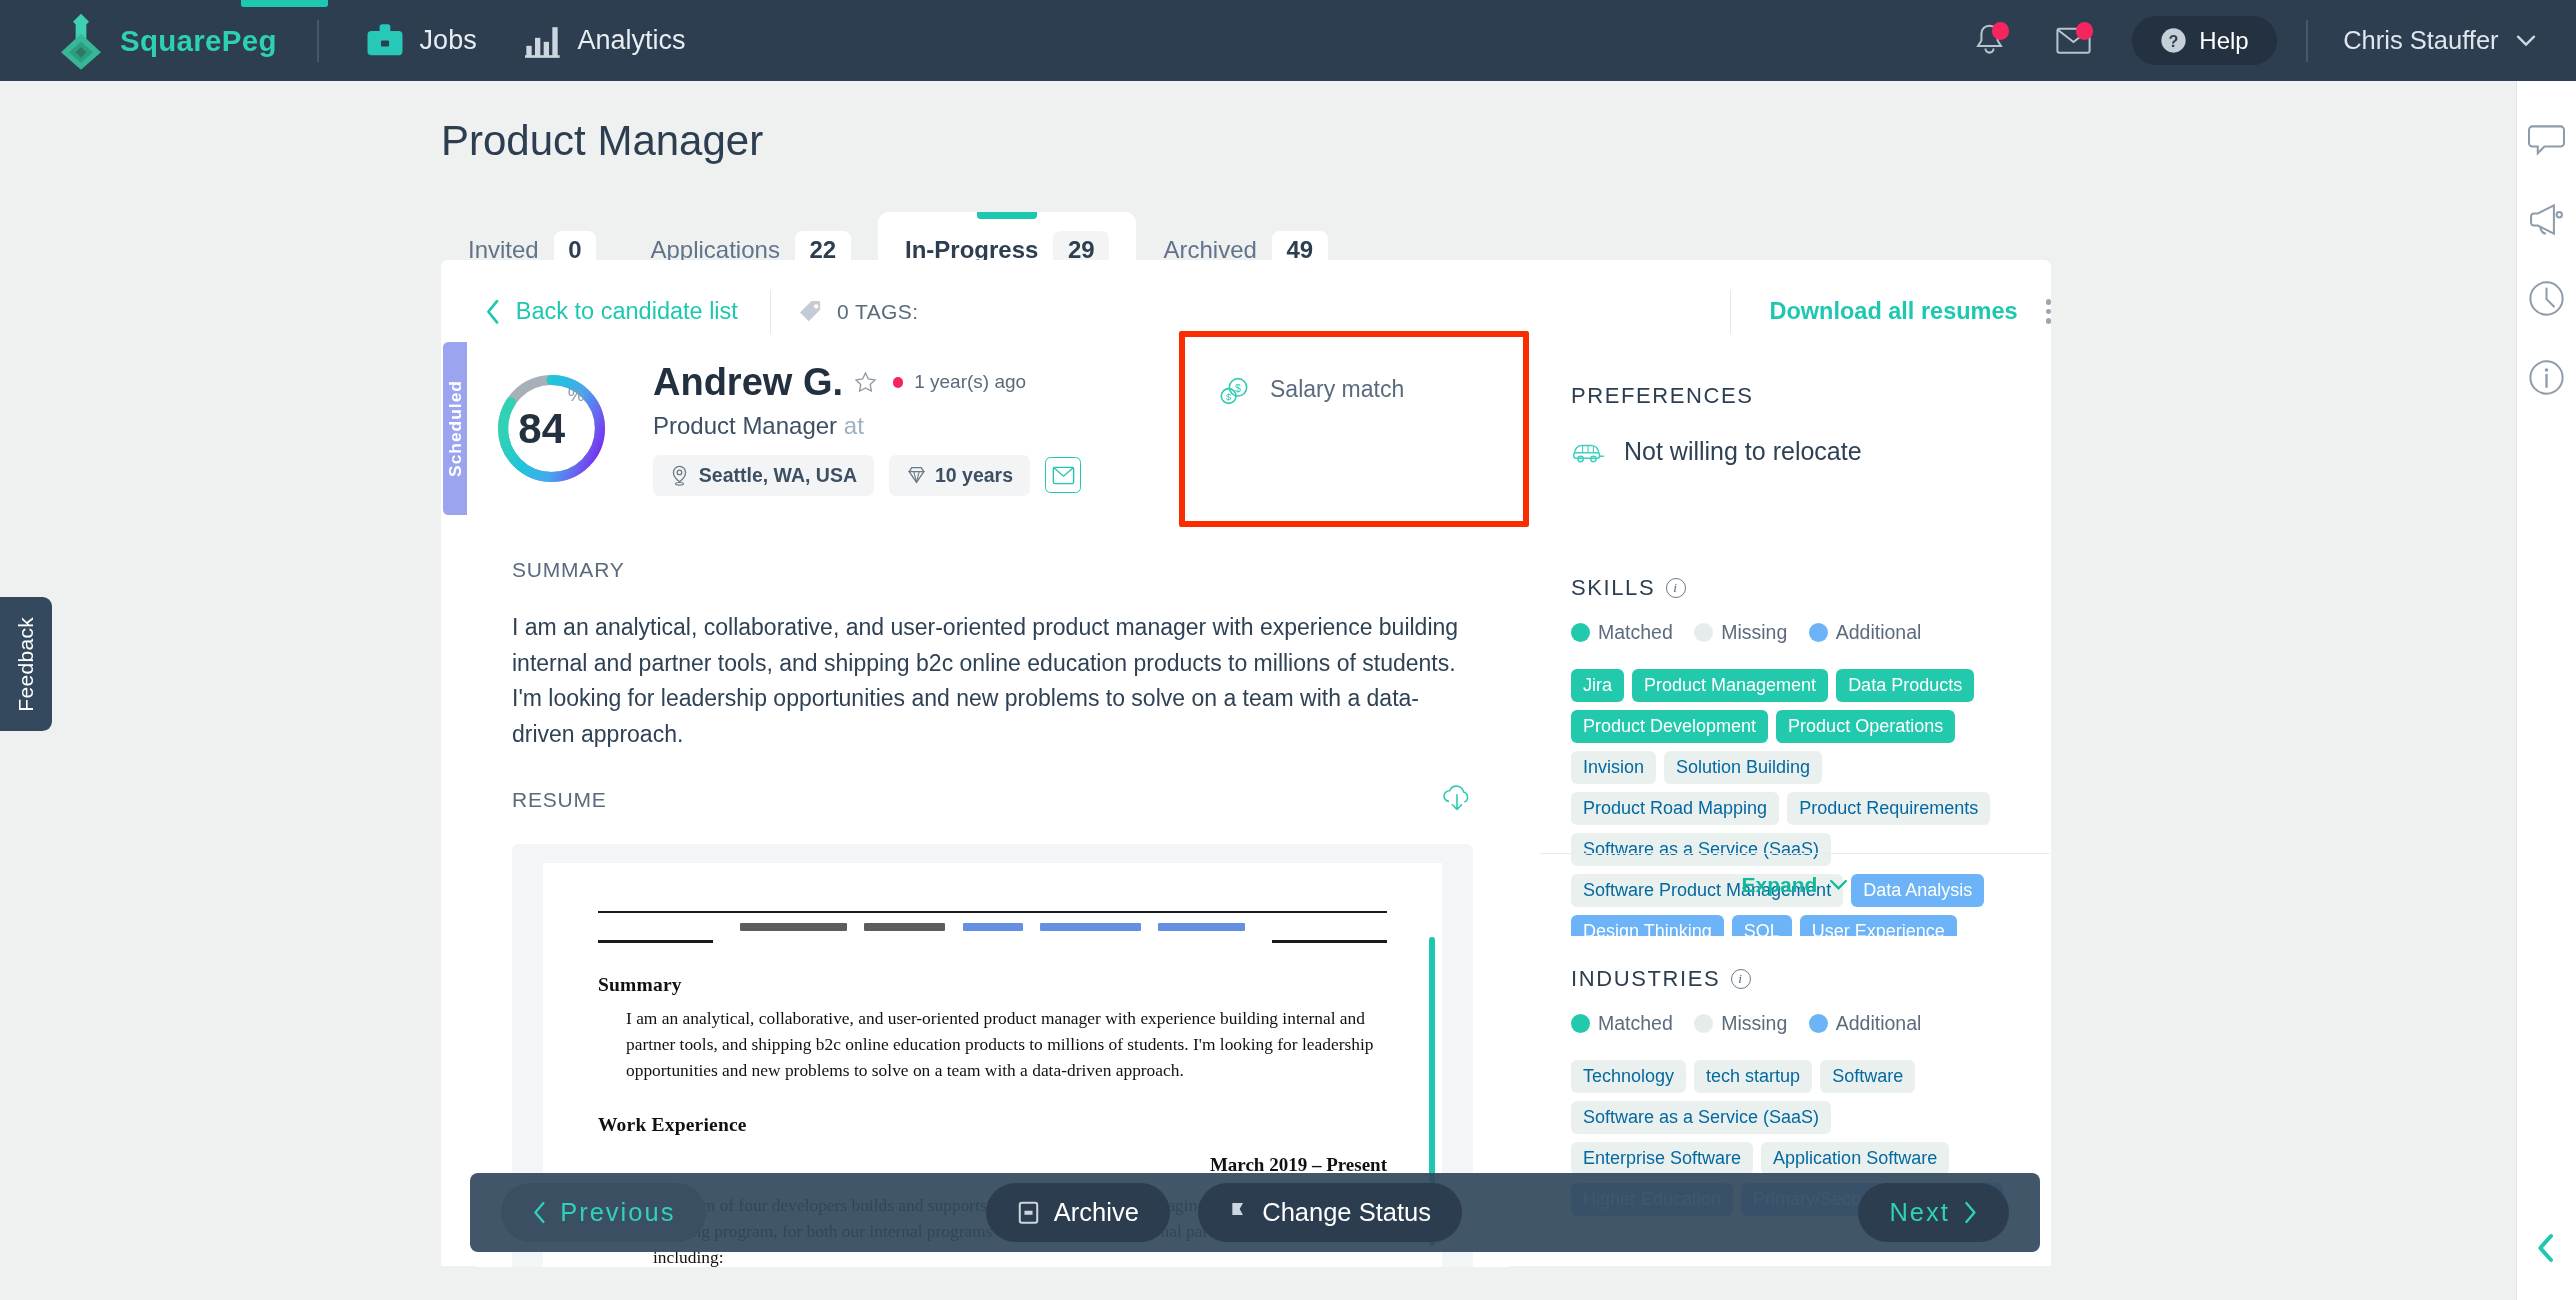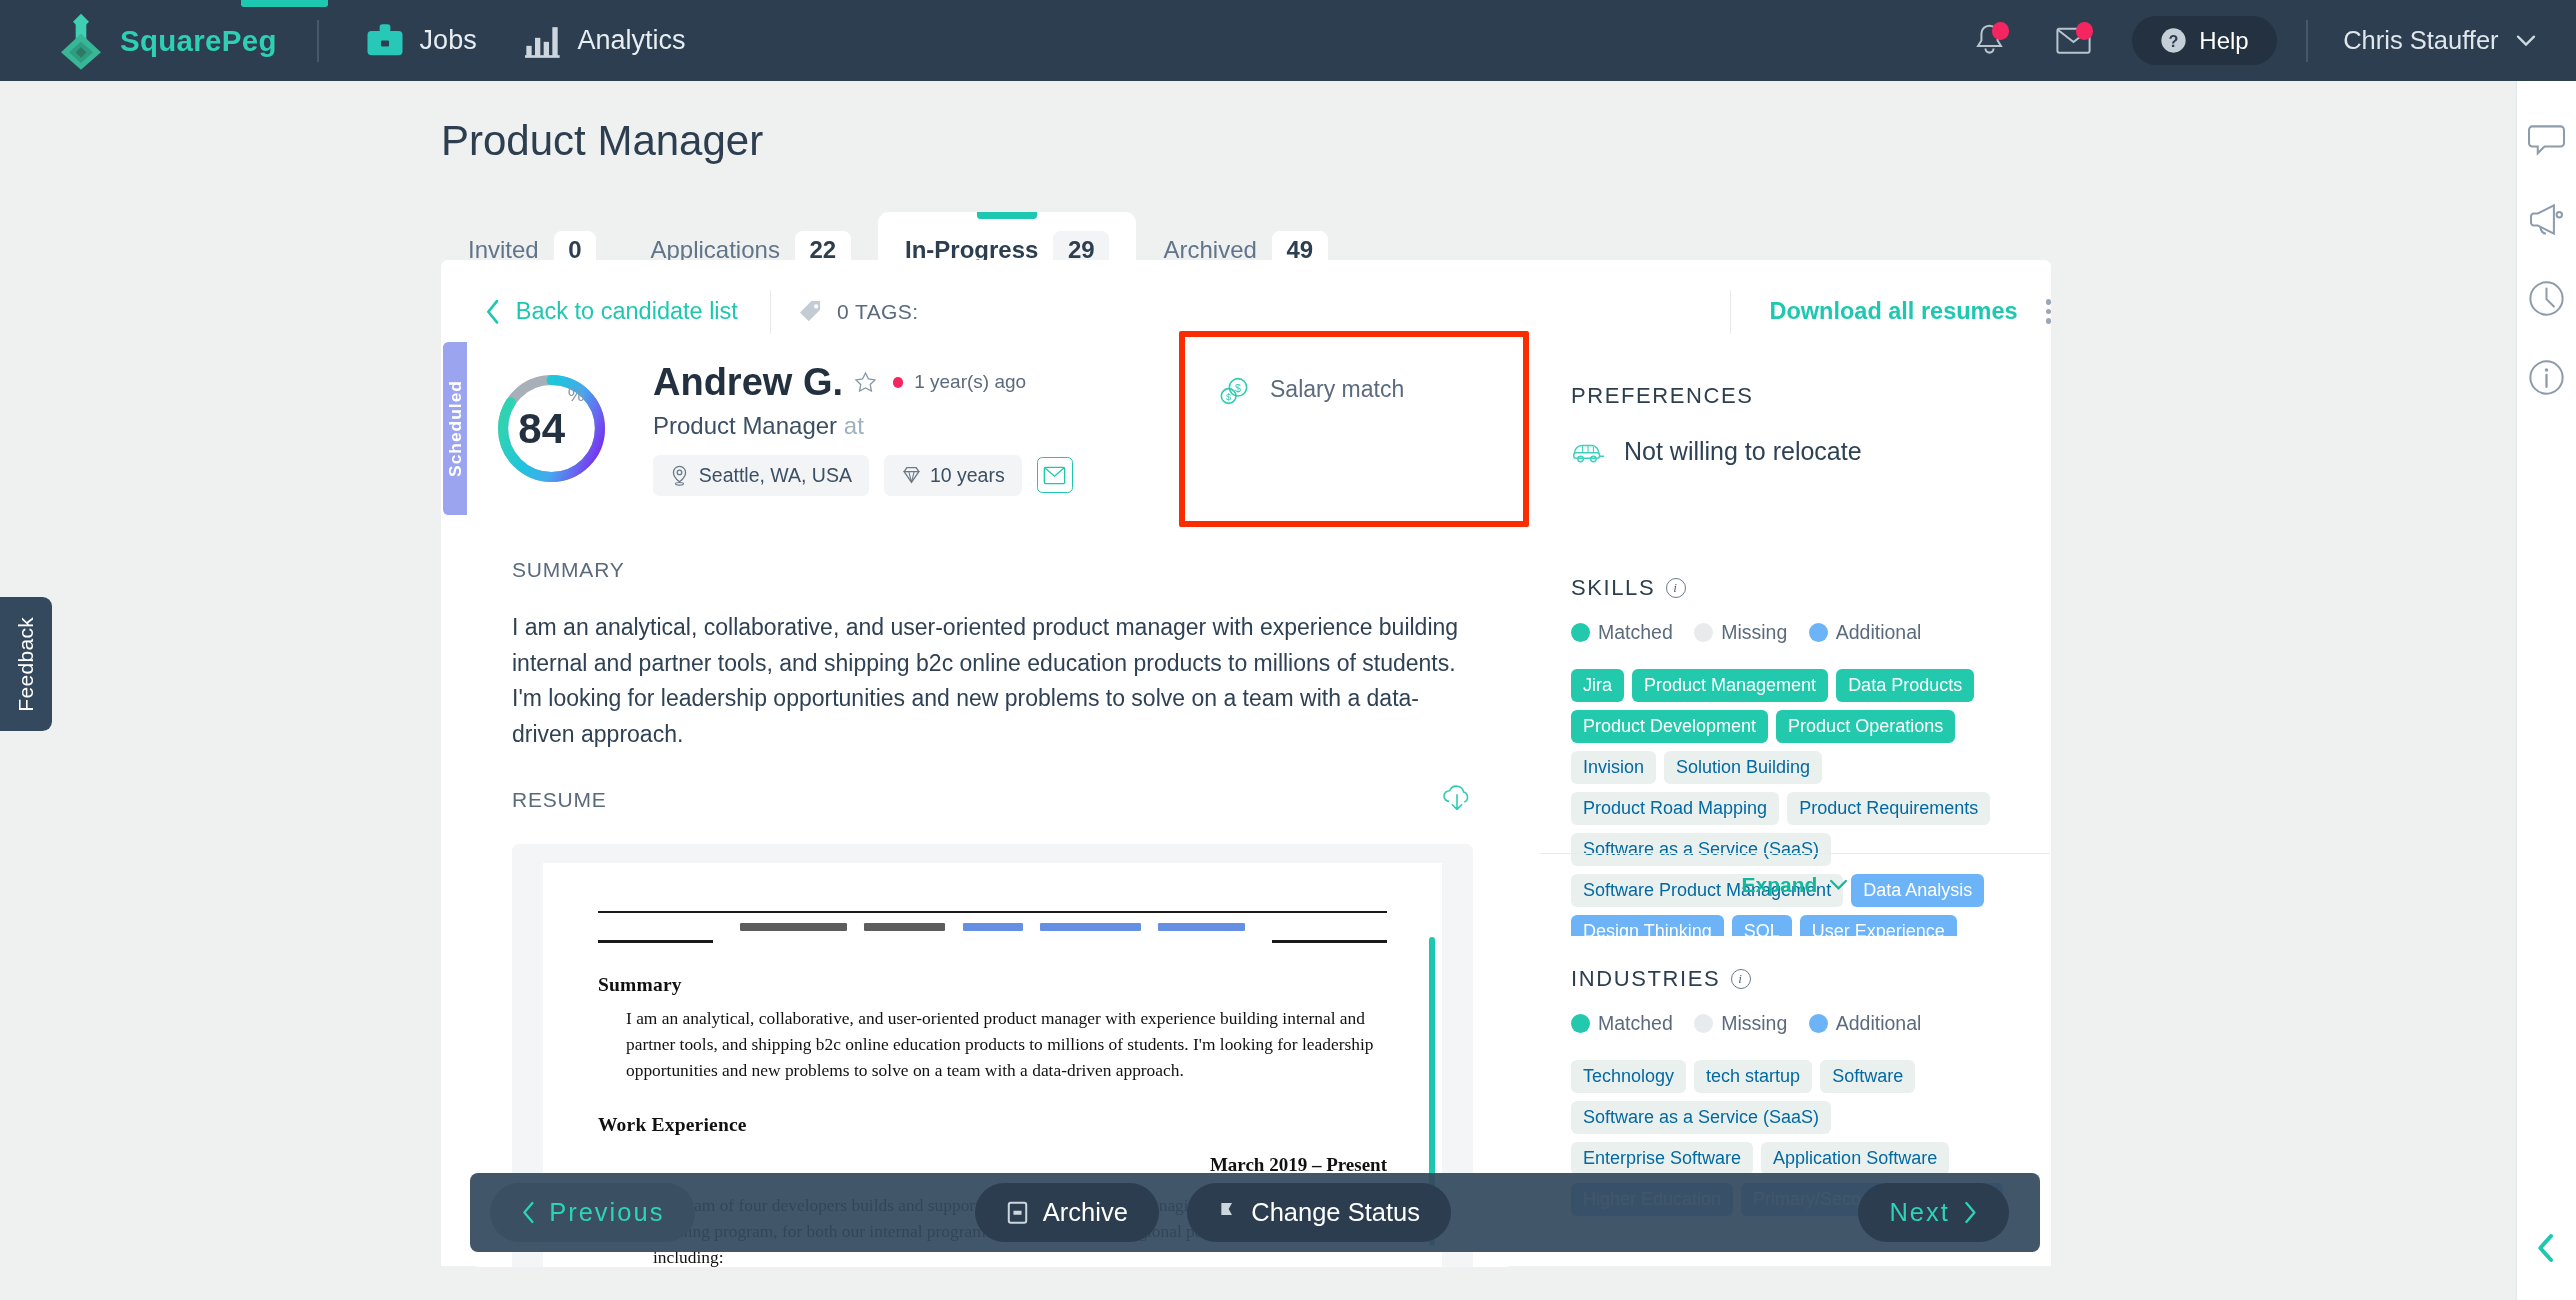--- a/index.html
+++ b/index.html
@@ -113,21 +113,21 @@
   .cand-info { margin-left: 45px; }
   .cand-name-row { display: flex; align-items: center; gap: 10.7px; }
   .cand-name { font-size: 38px; font-weight: bold; color: #22303f; }
   .cand-dot { width: 10.7px; height: 10.7px; border-radius: 50%; background: #f5265f; margin-left: 5.4px;}
   .cand-ago { font-size: 19px; color: #5b6b7d; }
   .cand-role { font-size: 24px; color: #3c4f63; margin-top: 8px; }
   .cand-role em { font-style: normal; color: #9fb0c0; }
   .chips { display: flex; align-items: center; gap: 14.8px; margin-top: 14.8px; }
   .chip {
     display: flex; align-items: center; gap: 9.4px; background: #f2f4f5;
-    padding: 9.4px 17.4px; border-radius: 6.7px; font-size: 19.5px; color: #3c4f63;
+    padding: 9.4px 17.4px; border-radius: 6.7px; font-size: 19.5px; color: #3c4f63; font-weight: bold;
   }
   .chip-icon-btn {
     width: 36px; height: 36px; border: 1.3px solid #1ec8b0; border-radius: 5.4px;
     display:flex; align-items:center; justify-content:center; cursor:pointer;
   }
 
   
   .salary-box {
     position: absolute; left: 1182px; top: 334px; width: 345px; height: 191px;
     background: #fff; border-radius: 6.7px; display: flex; align-items: flex-start;
@@ -205,21 +205,21 @@
   .expand-row {
     position: absolute; left: 0; bottom: 0; width: 510px; height: 62px;
     border-top: 1.3px solid #e3efec; display: flex; align-items: center; justify-content: center;
     gap: 12px; color: #12b89c; font-size: 21px; font-weight: bold; cursor: pointer;
   }
 
   
   .action-bar {
     position: absolute; left: 470px; top: 1173px; width: 1570px; height: 79px;
     background: rgba(52,73,94,.93); border-radius: 8px;
-    display: flex; align-items: center;
+    display: flex; align-items: center; padding-left: 11px;
   }
   .act-btn {
     display: flex; align-items: center; gap: 13.4px; border-radius: 40px;
     padding: 14.8px 31px; font-size: 25.5px; cursor: pointer;
   }
   .act-prev { background: #3b4f63; color: #2ed3b7; margin-left: 20px; letter-spacing: 2px; }
   .act-archive { background: #2b3d4f; color: #fff; margin-left: 280px; }
   .act-status { background: #2b3d4f; color: #fff; margin-left: 28px; }
   .act-next { background: #2b3d4f; color: #2ed3b7; letter-spacing: 2px; position:absolute; right: 31px;}
 </style>

